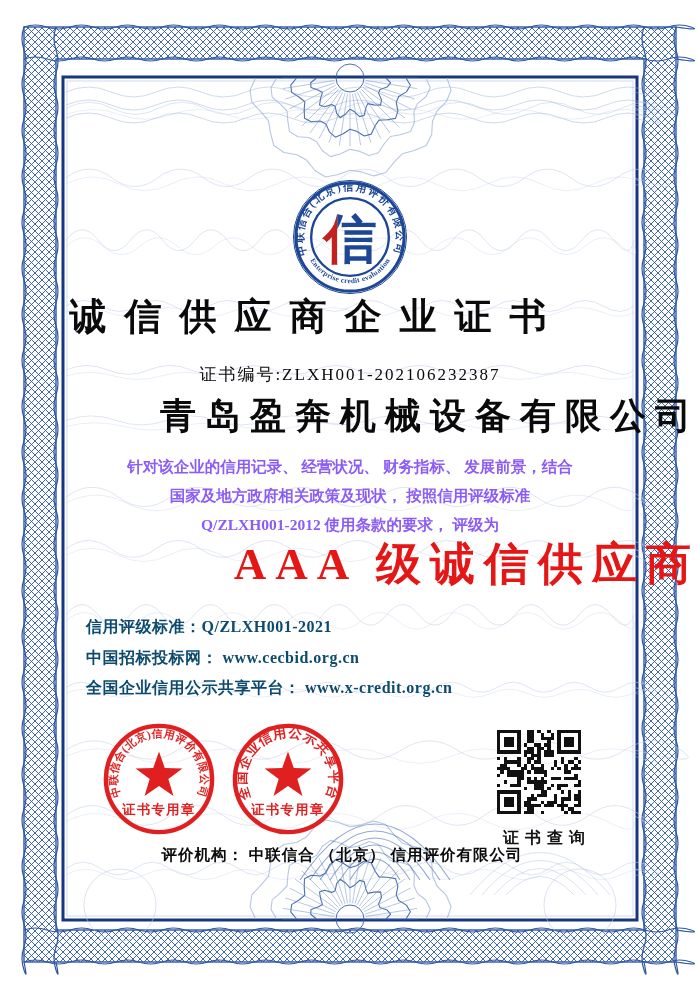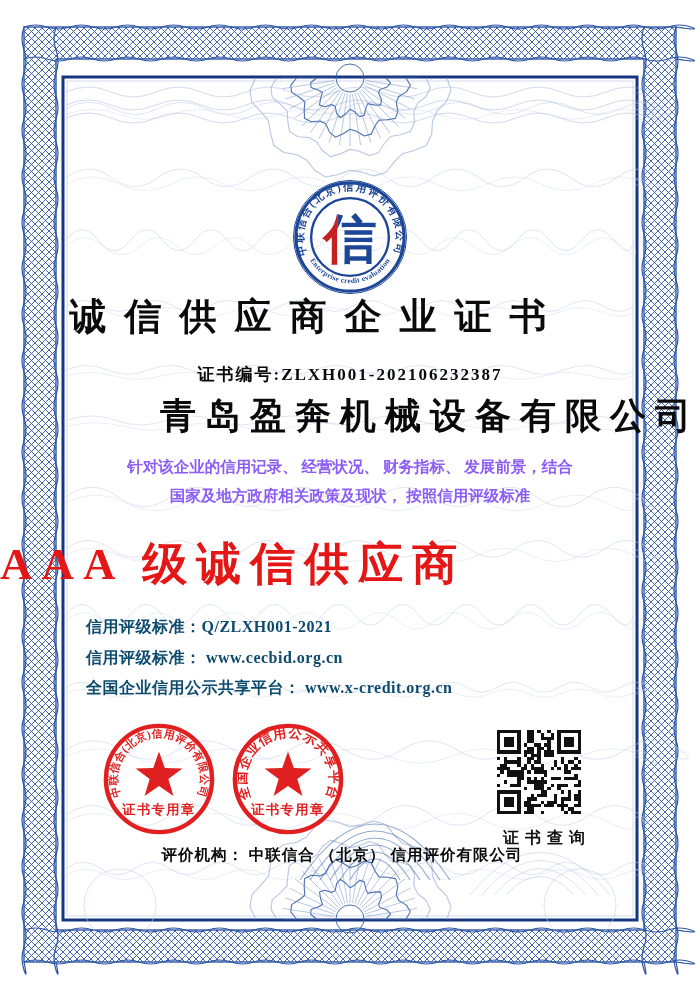--- a/index.html
+++ b/index.html
@@ -6,27 +6,27 @@
   .page{position:relative;width:700px;height:989px;background:#fff;overflow:hidden;
         font-family:"Liberation Serif","DejaVu Serif",serif;}
   #deco{position:absolute;left:0;top:0;z-index:1;}
   .content{position:absolute;inset:0;z-index:2;}
   .abs{position:absolute;}
   .logo{left:291px;top:178px;width:118px;height:118px;}
   .title{left:0;top:292px;width:616px;text-align:center;font-size:37px;font-weight:bold;
          color:#0a0a0a;letter-spacing:18px;text-indent:18px;white-space:nowrap;}
   .subtitle{left:0;top:337px;width:700px;text-align:center;font-size:17.5px;font-weight:bold;
             color:#0a0a0a;letter-spacing:1.5px;word-spacing:4px;}
-  .certno{left:0;top:358px;width:700px;text-align:center;font-size:17px;font-weight:bold;
+  .certno{left:0;top:358px;width:700px;text-align:center;font-size:17px;font-weight:normal;
           color:#0a0a0a;letter-spacing:2px;margin-top:2px;top:361px;}
   .company{left:0;top:392px;width:700px;text-align:right;font-size:36px;font-weight:bold;
            color:#0a0a0a;letter-spacing:9px;text-indent:9px;white-space:nowrap;}
   .body-par{left:60px;top:452px;width:580px;text-align:center;font-size:15.5px;font-weight:bold;
             color:#8b5cf6;line-height:29px;}
-  .rating{left:0;top:534px;width:700px;text-align:left;font-size:45px;font-weight:bold;
+  .rating{left:0;top:534px;width:700px;text-align:right;font-size:45px;font-weight:bold;
           color:#e41616;letter-spacing:9px;white-space:nowrap;}
   .details{left:86px;top:612px;width:480px;font-size:16px;font-weight:bold;color:#0c4a6e;
            line-height:30.5px;letter-spacing:0.5px;}
   .stamp{width:118px;height:118px;top:720px;}
   .stamp-1{left:100px;}
   .stamp-2{left:229px;}
   .qr-block{left:497px;top:730px;width:84px;text-align:center;}
   .qr-caption{margin-top:10px;font-size:16px;font-weight:bold;color:#111;
               letter-spacing:6px;text-indent:6px;white-space:nowrap;}
   .footer{left:0;top:845px;width:684px;text-align:center;font-size:15.5px;font-weight:bold;
@@ -183,27 +183,28 @@
       <text class="xin-text" x="60" y="80" text-anchor="middle" fill="#1d4796" clip-path="url(#clipR)">信</text>
     </svg>
 
     <div class="abs title">诚信供应商企业证书</div>
     <div class="abs certno">证书编号:ZLXH001-202106232387</div>
     <div class="abs company">青岛盈奔机械设备有限公司</div>
 
     <div class="abs body-par">
       <div>针对该企业的信用记录、 经营状况、 财务指标、 发展前景，结合</div>
       <div>国家及地方政府相关政策及现状， 按照信用评级标准</div>
+      <div>Q/ZLXH001-2012 使用条款的要求， 评级为</div>
     </div>
 
     <div class="abs rating">AAA 级诚信供应商</div>
 
     <div class="abs details">
       <div>信用评级标准：Q/ZLXH001-2021</div>
-      <div>信用评级标准：  www.cecbid.org.cn</div>
+      <div>中国招标投标网：  www.cecbid.org.cn</div>
       <div>全国企业信用公示共享平台：  www.x-credit.org.cn</div>
     </div>
 
     <svg class="abs stamp stamp-1" viewBox="0 0 120 120">
       <circle cx="60" cy="60" r="54" fill="none" stroke="#e02020" stroke-width="4.5"></circle>
       <path class="star-path" fill="#e02020" d="M60.0 32.0 L65.9 48.9 L83.8 49.3 L69.5 60.1 L74.7 77.2 L60.0 67.0 L45.3 77.2 L50.5 60.1 L36.2 49.3 L54.1 48.9 Z"></path>
       <path id="s0-arc" fill="none" d="M 25.19 84.38 A 42.5 42.5 0 1 1 94.81 84.38"></path>
       <text class="stamp-ring-text">
         <textPath href="#s0-arc" startOffset="50%" text-anchor="middle">中联信合(北京)信用评价有限公司</textPath>
       </text>

